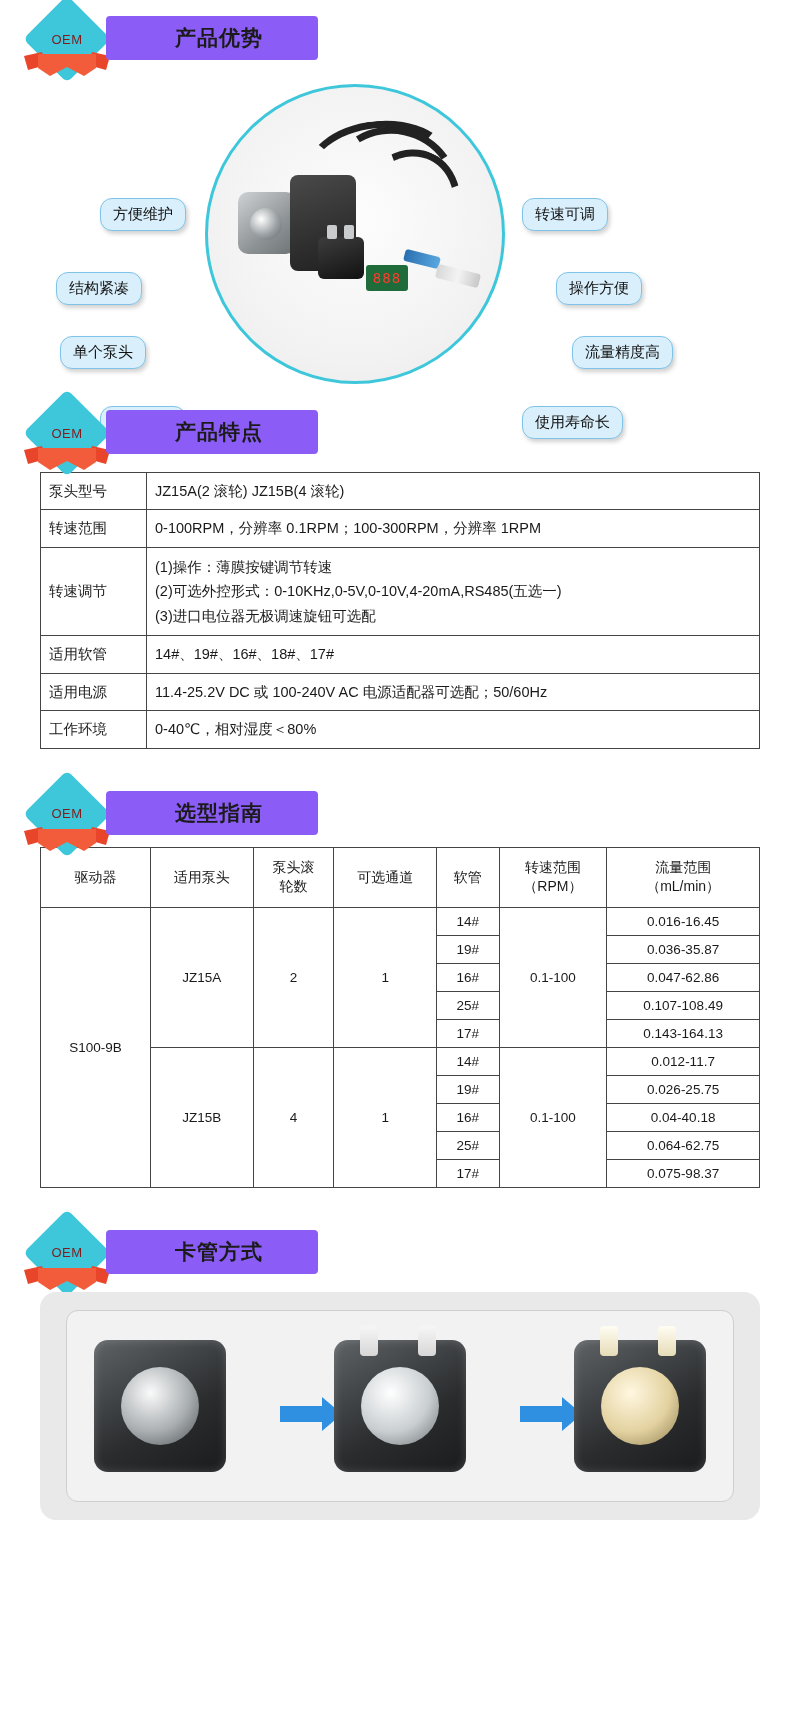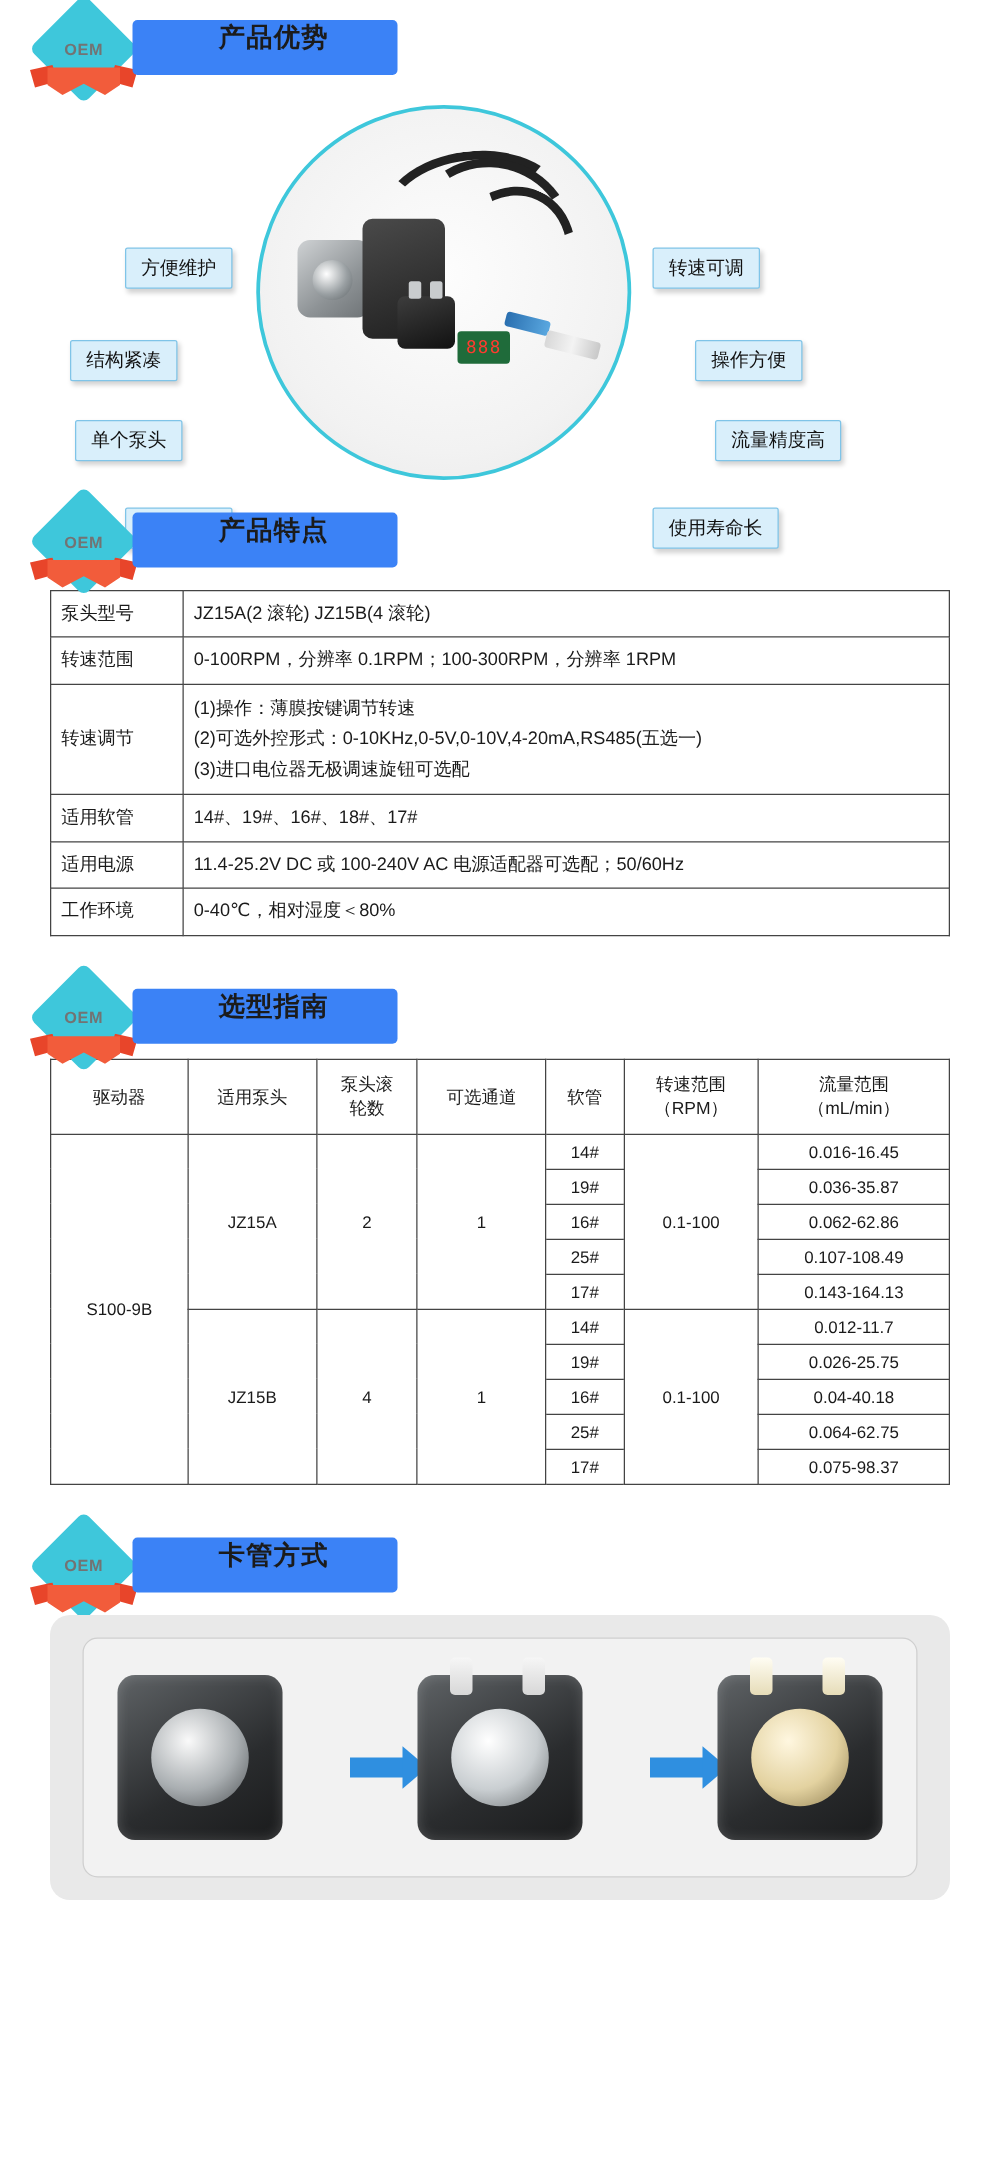--- a/index.html
+++ b/index.html
@@ -20,24 +20,24 @@
     position: relative;
     height: 72px;
     margin: 0 0 0 18px;
   }
   .banner-bar {
     position: absolute;
     left: 88px;
     top: 16px;
     height: 44px;
     width: 212px;
-    background: #3b82f6;
+    background: #8b5cf6;
     border-radius: 4px;
     display: flex;
-    align-items: flex-start;
+    align-items: center;
     justify-content: center;
   }
   .banner-title {
     font-size: 21px;
     font-weight: bold;
     color: #1b1b1b;
     letter-spacing: 1px;
     padding-left: 14px;
   }
   .diamond {
@@ -52,23 +52,23 @@
   }
   .diamond-label {
     position: absolute;
     left: 18px;
     top: 8px;
     width: 62px;
     height: 62px;
     display: flex;
     align-items: center;
     justify-content: center;
-    color: #737373;
+    color: #7f1d1d;
     font-size: 13px;
-    font-weight: bold;
+    font-weight: normal;
     letter-spacing: .5px;
   }
   .ribbon {
     position: absolute;
     left: 6px;
     top: 52px;
     width: 86px;
     height: 26px;
   }
   .ribbon svg { display: block; }
@@ -153,21 +153,21 @@
     border-radius: 3px; transform: rotate(14deg);
   }
 
   .tag {
     position: absolute;
     background: #d9effb;
     border: 1px solid #7fc4e8;
     color: #111;
     font-size: 15px;
     padding: 6px 12px;
-    border-radius: 2px;
+    border-radius: 12px;
     box-shadow: 2px 3px 4px rgba(0,0,0,.18);
     white-space: nowrap;
   }
   .tag.l1 { left: 100px; top: 122px; }
   .tag.l2 { left: 56px;  top: 196px; }
   .tag.l3 { left: 60px;  top: 260px; }
   .tag.l4 { left: 100px; top: 330px; }
   .tag.r1 { left: 522px; top: 122px; }
   .tag.r2 { left: 556px; top: 196px; }
   .tag.r3 { left: 572px; top: 260px; }
@@ -392,21 +392,21 @@
       <td>14#</td>
       <td rowspan="5">0.1-100</td>
       <td>0.016-16.45</td>
     </tr>
     <tr>
       <td>19#</td>
       <td>0.036-35.87</td>
     </tr>
     <tr>
       <td>16#</td>
-      <td>0.062-62.86</td>
+      <td>0.047-62.86</td>
     </tr>
     <tr>
       <td>25#</td>
       <td>0.107-108.49</td>
     </tr>
     <tr>
       <td>17#</td>
       <td>0.143-164.13</td>
     </tr>
 

